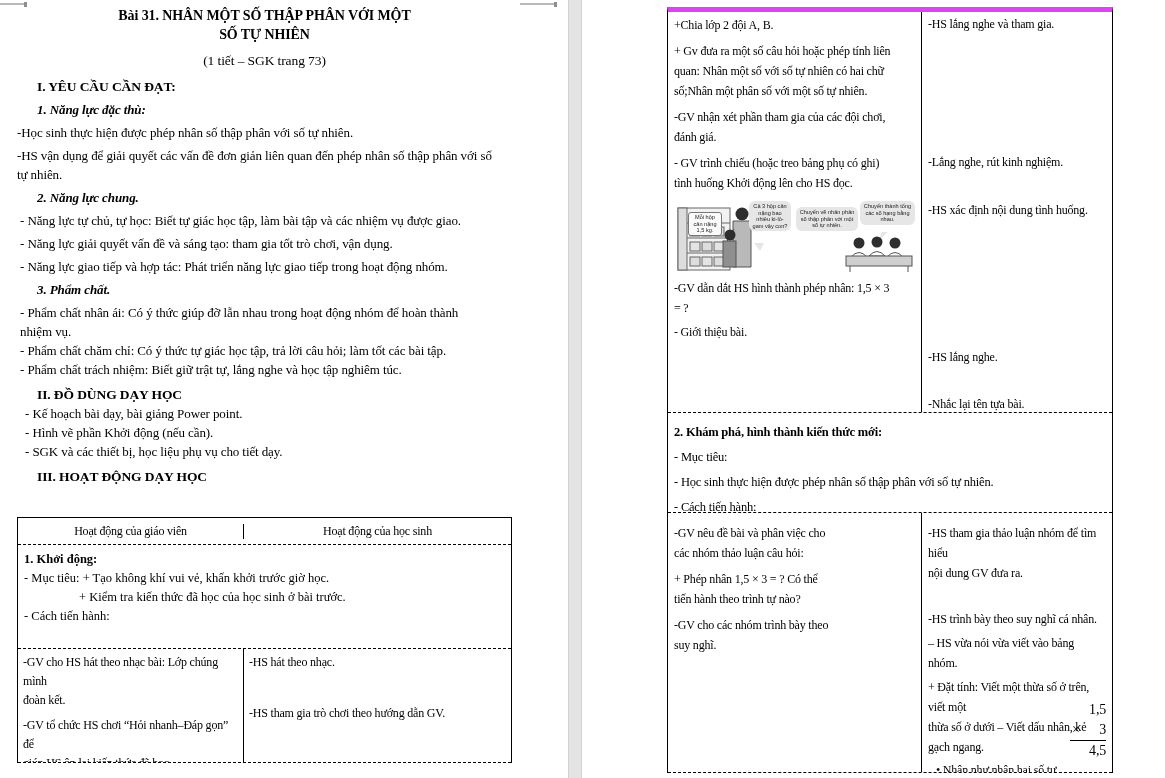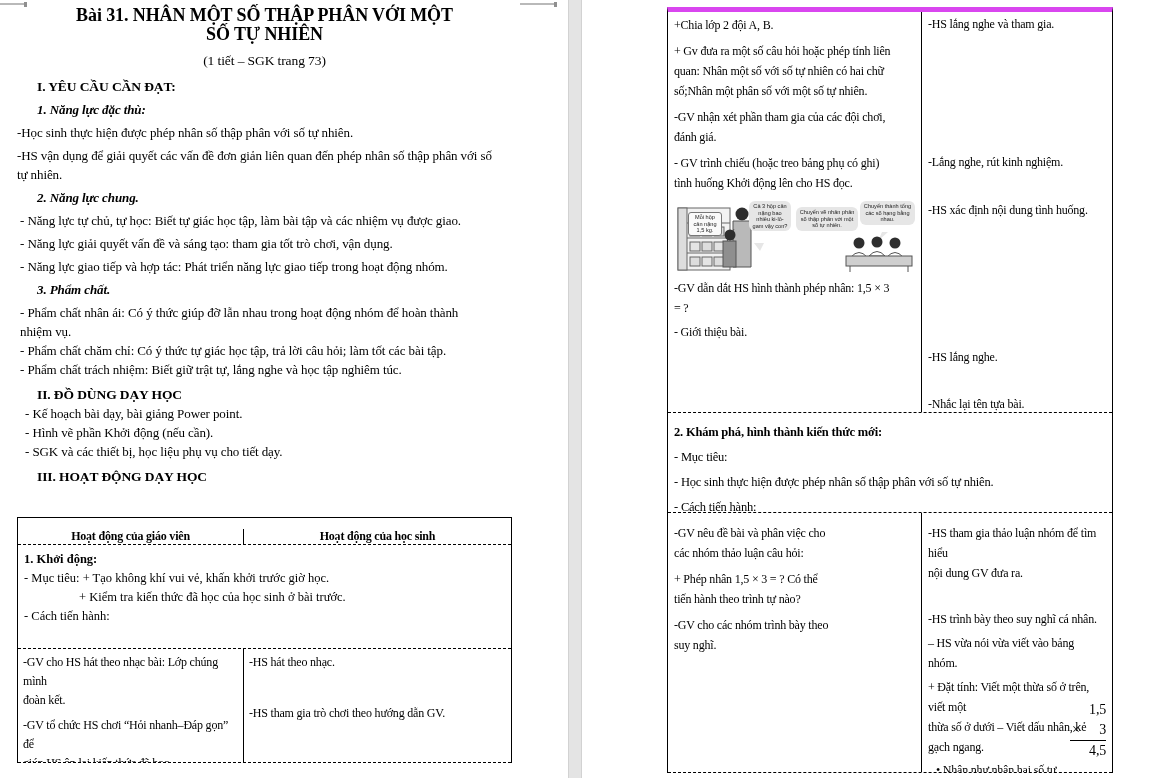--- a/index.html
+++ b/index.html
@@ -11,36 +11,36 @@
   .page { position:absolute; top:2px; height:776px; background:#fff; }
   #left-page  { left:0; width:568px; }
   #page-gap   { position:absolute; left:568px; top:0; width:14px; height:778px;
                 background:#e4e4e4; border-left:1px solid #d2d2d2; border-right:1px solid #d2d2d2; }
   #right-page { left:582px; width:583px; }
   .corner-mark { position:absolute; height:2px; background:#b9b9b9; }
   .corner-tick { position:absolute; width:3px; height:5px; background:#8f8f8f; }
 
   
   #left-flow { padding:4px 56px 0 17px; font-size:13px; letter-spacing:-0.1px; line-height:19px; }
-  .title { text-align:center; font-weight:bold; font-size:18px; }
+  .title { text-align:center; font-weight:bold; font-size:14px; }
   .subtitle { text-align:center; margin-top:7px; font-size:13.5px; line-height:20px; }
   .hd  { font-weight:bold; font-size:13.5px; margin-left:20px; }
   .bi  { font-weight:bold; font-style:italic; margin-left:20px; }
   .p   { white-space:pre-line; }
   .mt4 { margin-top:4px; } .mt5 { margin-top:0; } .mt6 { margin-top:6px; } .mt12 { margin-top:0; }
   .ind3 { margin-left:3px; } .ind8 { margin-left:8px; }
 
   
   .tbl { position:absolute; background:#fff; border-left:1px solid #000; border-right:1px solid #000; }
   #left-tbl  { left:17px;  top:515px; width:495px; border-top:1px solid #000; }
   #right-tbl { left:85px;  top:5px;   width:446px; border-top:5px solid #d946ef; }
   .trow { display:flex; border-bottom:1px dashed #000; overflow:hidden; }
   .cell { overflow:hidden; font-size:12px; letter-spacing:-0.2px; line-height:19px; }
   .cell .p { margin-bottom:6px; }
-  .hdr { height:27px; align-items:flex-end; text-align:center; font-weight:bold; font-size:13px; }
+  .hdr { height:27px; align-items:center; text-align:center; font-weight:normal; font-size:13px; }
   .hdr .cell { line-height:15px; }
   
   #left-tbl .c1 { width:226px; border-right:1px solid #000; }
   #left-tbl .c2 { flex:1; }
   #left-tbl .merged { display:block; height:104px; padding:5px 6px 0 6px; font-size:12.5px; line-height:19px; }
   #left-tbl .split { height:114px; }
   #left-tbl .split .cell { padding:4px 5px 0 5px; }
   
   #right-tbl .c1 { width:254px; border-right:1px solid #000; }
   #right-tbl .c2 { flex:1; position:relative; }

